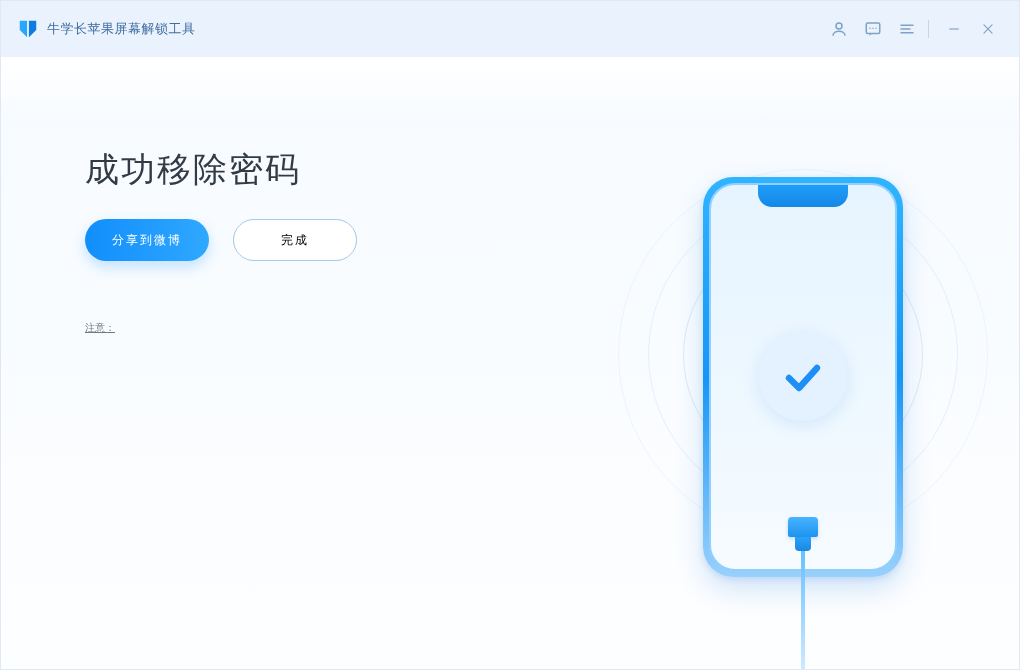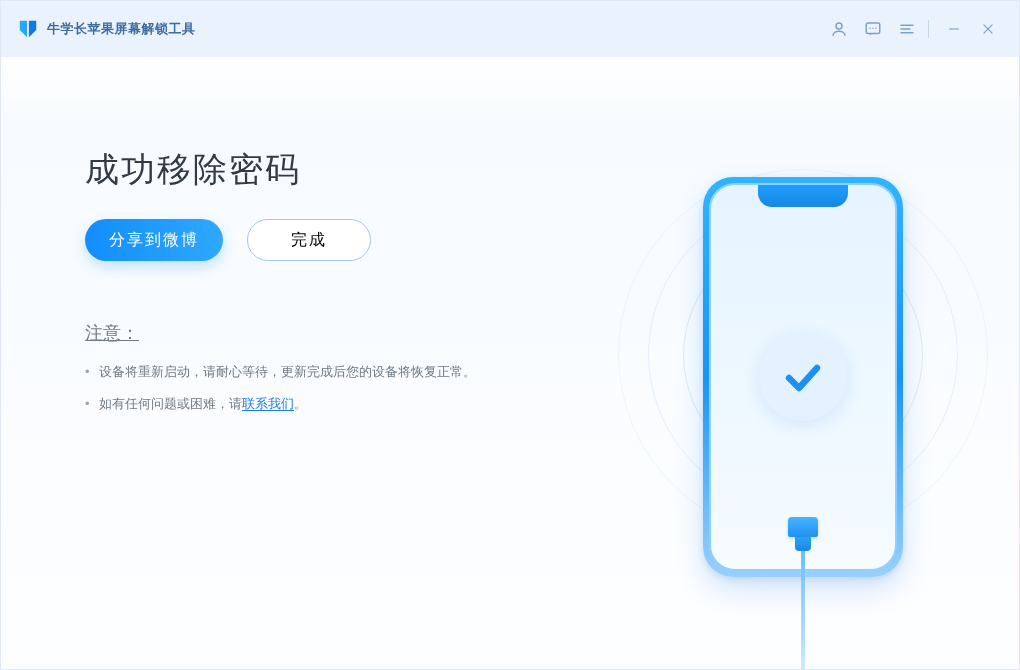--- a/index.html
+++ b/index.html
@@ -22,21 +22,21 @@
   }
   
   .titlebar{
     height:56px;display:flex;align-items:center;padding:0 16px;color:#5b7fa8;
   }
   .logo{
     width:22px;height:22px;margin-right:8px;position:relative;flex:0 0 auto;
   }
   .logo svg{display:block;}
   .app-title{
-    font-size:13px;font-weight:700;color:#3f6ca0;letter-spacing:.5px;text-align:center;
+    font-size:13px;font-weight:400;color:#3f6ca0;letter-spacing:.5px;text-align:center;
   }
   .titlebar-spacer{flex:1;}
   .winbtn{width:30px;height:30px;display:flex;align-items:center;justify-content:center;color:#7ea2c5;border-radius:4px;margin-left:4px;}
   .winbtn svg{display:block;}
   
   .content{
     position:absolute;top:56px;left:0;right:0;bottom:0;
     display:flex;padding:60px 36px 0 84px;
     gap:40px;
     justify-content:space-between;
@@ -46,30 +46,30 @@
   }
   .heading{
     font-size:34px;font-weight:400;color:#323b44;letter-spacing:2px;margin:0 0 26px 0;
   }
   .subtext{
     font-size:14px;color:#4a5560;margin:0 0 36px 0;
   }
   .btn-row{display:flex;gap:24px;margin-bottom:60px;}
   .btn{
     height:42px;min-width:124px;border-radius:21px;display:flex;align-items:center;justify-content:center;
-    font-size:16px;font-weight:500;letter-spacing:2px;padding:0 24px;user-select:none;
+    font-size:12px;font-weight:500;letter-spacing:2px;padding:0 24px;user-select:none;
   }
   .btn-primary{
     background:linear-gradient(90deg,var(--brand) 0%,var(--brand2) 100%);
     color:#fff;box-shadow:0 6px 14px rgba(30,150,255,.25);
   }
   .btn-outline{
     background:#fff;border:1px solid #a8c7ea;color:#000000;
   }
-  .note-title{font-size:18px;color:#6f7a85;margin:0 0 16px 0;text-decoration:underline;}
+  .note-title{font-size:10px;color:#6f7a85;margin:0 0 16px 0;text-decoration:underline;}
   .note-list{list-style:none;margin:0;padding:0;}
   .note-list li{
     font-size:13px;color:#6f7a85;line-height:1.7;margin-bottom:10px;position:relative;padding-left:14px;
   }
   .note-list li::before{
     content:"•";position:absolute;left:0;top:0;color:#9aa5b1;
   }
   .link{color:#1d7cf2;text-decoration:underline;text-underline-offset:2px;}
   
   .right{
@@ -171,26 +171,20 @@
       <div class="btn-row">
         <div class="btn btn-primary">
           <span>分享到微博</span>
         </div>
         <div class="btn btn-outline">
           <span>完成</span>
         </div>
       </div>
 
       <p class="note-title">注意：</p>
-      <ul class="note-list">
-        <li>设备将重新启动，请耐心等待，更新完成后您的设备将恢复正常。</li>
-        <li>
-          <span>如有任何问题或困难，请</span><a class="link"><span>联系我们</span></a><span>。</span>
-        </li>
-      </ul>
     </div>
 
     <div class="right">
       <div class="phone-wrap">
         <span class="ring r3"></span>
         <span class="ring r2"></span>
         <span class="ring r1"></span>
 
         <div class="phone">
           <div class="phone-screen">

